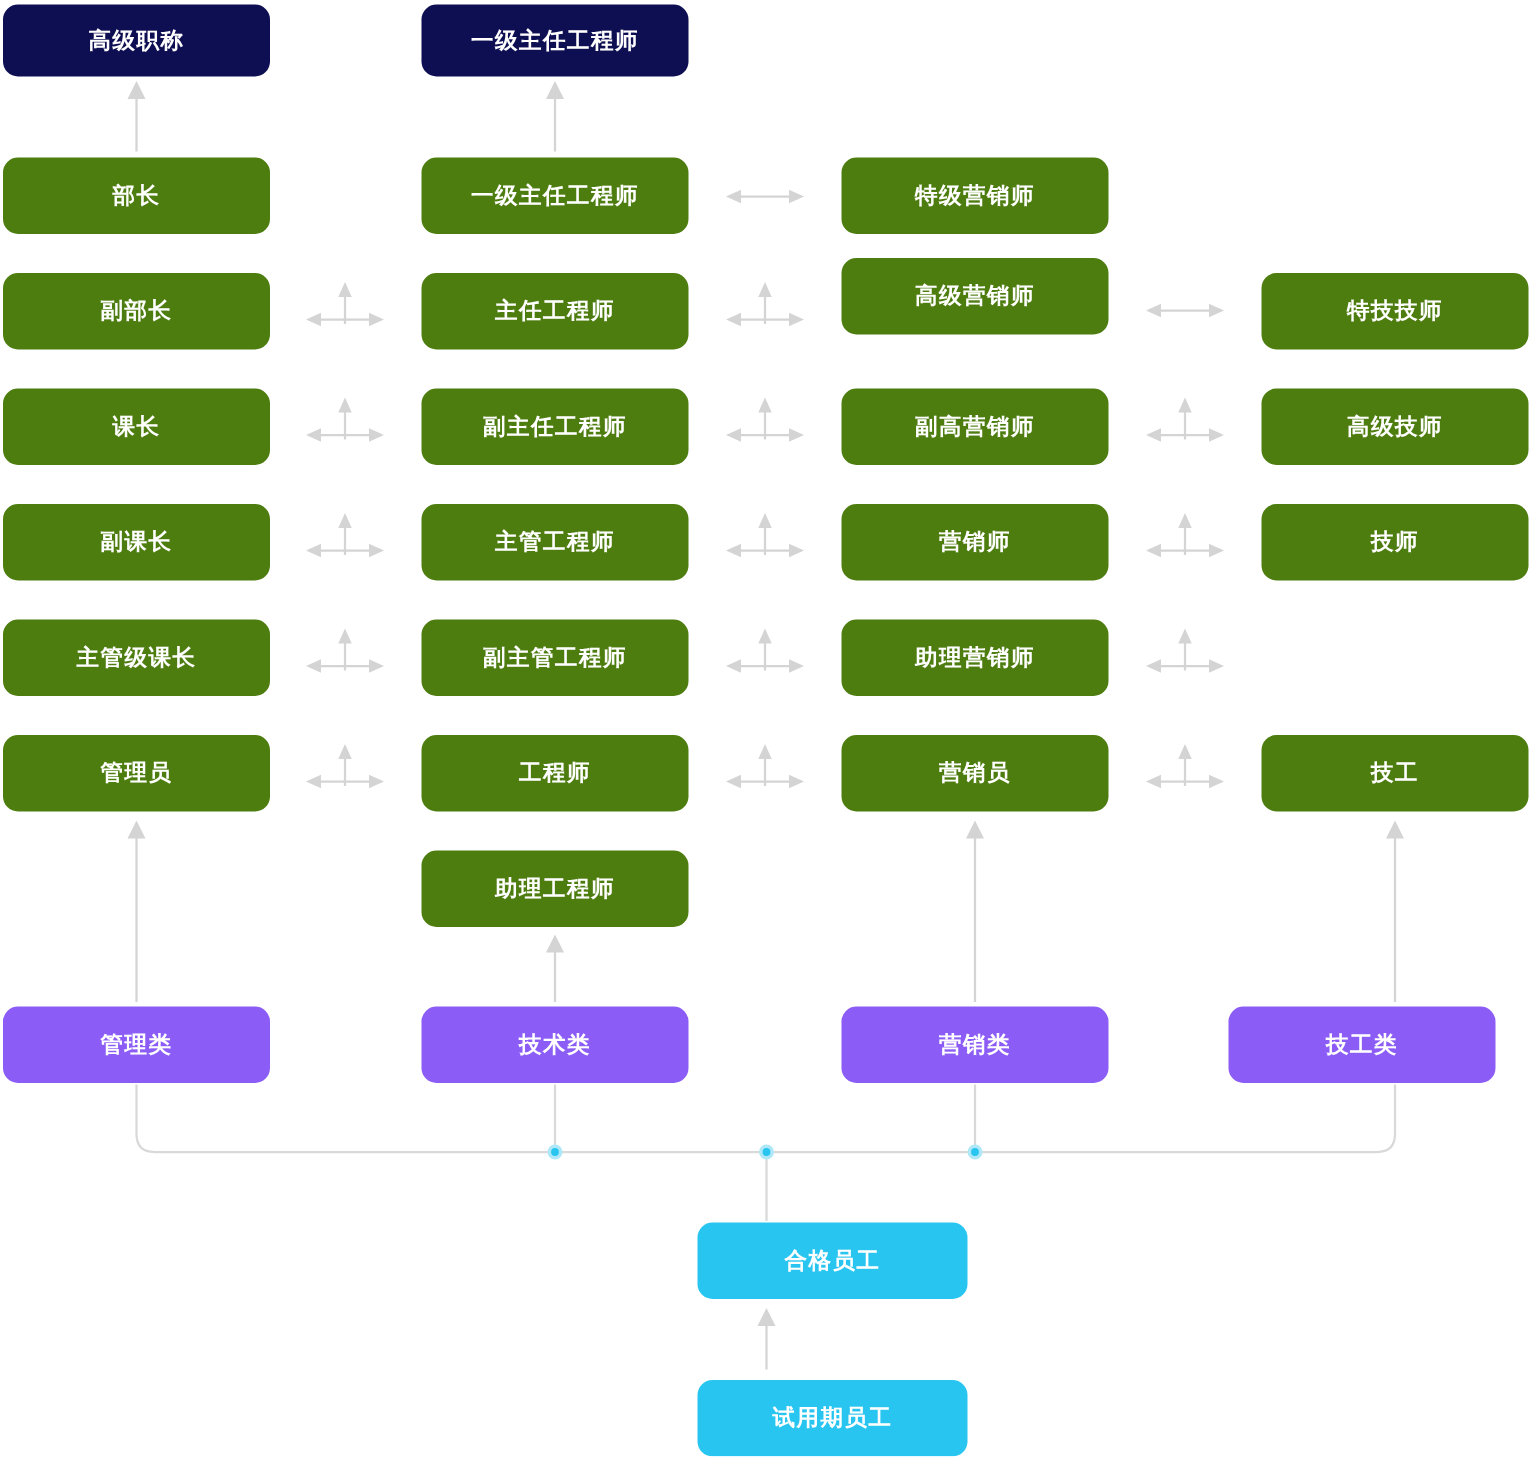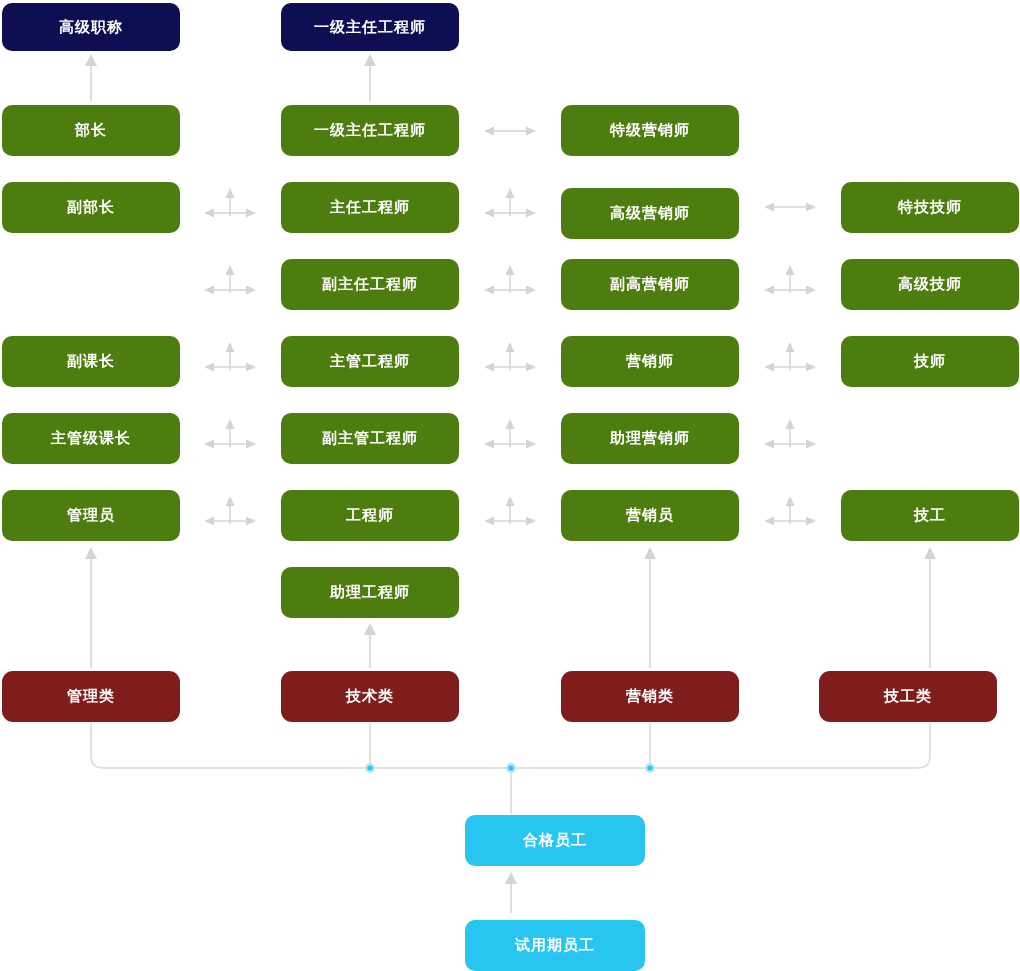--- a/index.html
+++ b/index.html
@@ -17,21 +17,21 @@
     border-radius:10px;
     display:flex;align-items:center;justify-content:center;
     color:#ffffff;
     font-size:15px;font-weight:600;letter-spacing:1px;
     z-index:1;
     box-sizing:border-box;
     text-align:center;
   }
   .node.top-title{background:#0e0e52;height:48px;}
   .node.role{background:#4d7c0f;}
-  .node.category{background:#7f1d1d;border-radius:11px;}
+  .node.category{background:#8b5cf6;}
   .node.base{background:#29c5f1;width:180px;margin-left:44px;}
 </style>
 </head>
 <body>
 
 <div class="canvas">
 
   <svg class="wires" viewBox="0 0 1020 971" xmlns="http://www.w3.org/2000/svg">
     <defs>
 
@@ -110,34 +110,35 @@
     <circle cx="370" cy="768" r="3.8" fill="#29c5f1" stroke="#aee8f8" stroke-width="2.4"></circle>
     <circle cx="511" cy="768" r="3.8" fill="#29c5f1" stroke="#aee8f8" stroke-width="2.4"></circle>
     <circle cx="650" cy="768" r="3.8" fill="#29c5f1" stroke="#aee8f8" stroke-width="2.4"></circle>
   </svg>
 
   <div class="node top-title" style="left:2px;top:3px">高级职称</div>
   <div class="node top-title" style="left:281px;top:3px">一级主任工程师</div>
 
   <div class="node role" style="left:2px;top:105px">部长</div>
   <div class="node role" style="left:2px;top:182px">副部长</div>
+  <div class="node role" style="left:2px;top:259px">课长</div>
   <div class="node role" style="left:2px;top:336px">副课长</div>
   <div class="node role" style="left:2px;top:413px">主管级课长</div>
   <div class="node role" style="left:2px;top:490px">管理员</div>
 
   <div class="node role" style="left:281px;top:105px">一级主任工程师</div>
   <div class="node role" style="left:281px;top:182px">主任工程师</div>
   <div class="node role" style="left:281px;top:259px">副主任工程师</div>
   <div class="node role" style="left:281px;top:336px">主管工程师</div>
   <div class="node role" style="left:281px;top:413px">副主管工程师</div>
   <div class="node role" style="left:281px;top:490px">工程师</div>
   <div class="node role" style="left:281px;top:567px">助理工程师</div>
 
   <div class="node role" style="left:561px;top:105px">特级营销师</div>
-  <div class="node role" style="left:561px;top:188px">高级营销师</div>
+  <div class="node role" style="left:561px;top:172px">高级营销师</div>
   <div class="node role" style="left:561px;top:259px">副高营销师</div>
   <div class="node role" style="left:561px;top:336px">营销师</div>
   <div class="node role" style="left:561px;top:413px">助理营销师</div>
   <div class="node role" style="left:561px;top:490px">营销员</div>
 
   <div class="node role" style="left:841px;top:182px">特技技师</div>
   <div class="node role" style="left:841px;top:259px">高级技师</div>
   <div class="node role" style="left:841px;top:336px">技师</div>
   <div class="node role" style="left:841px;top:490px">技工</div>
 

